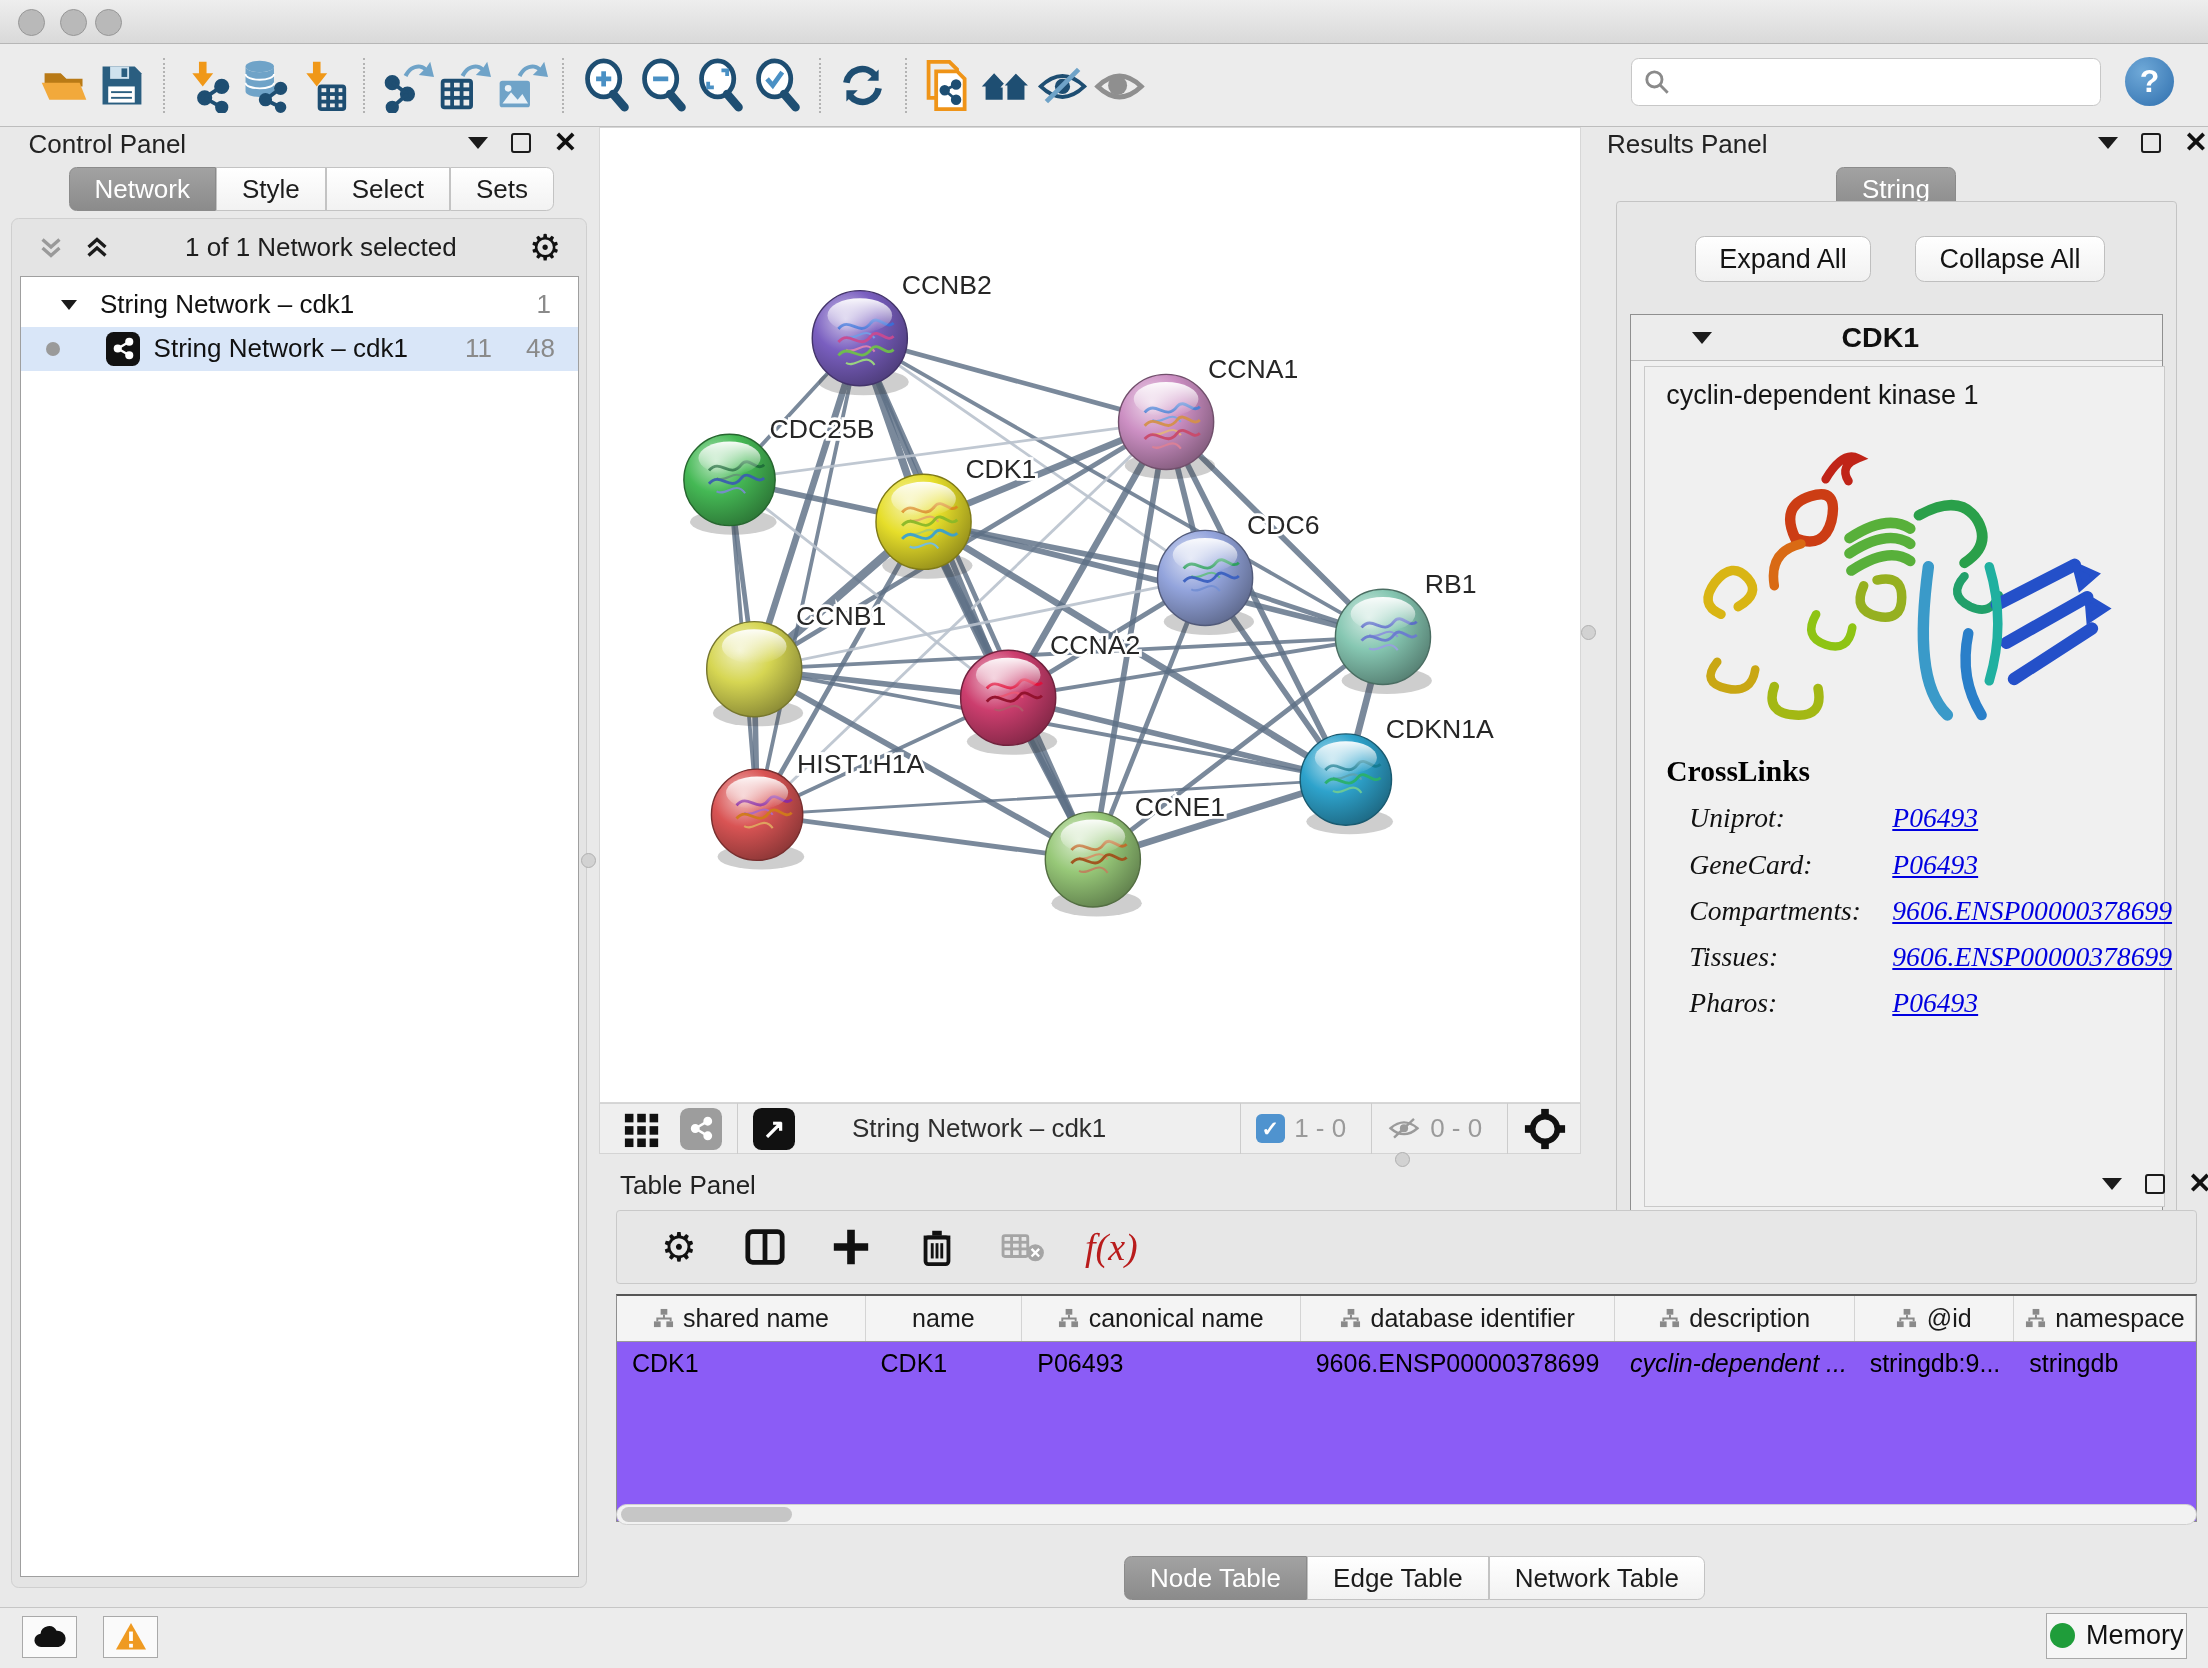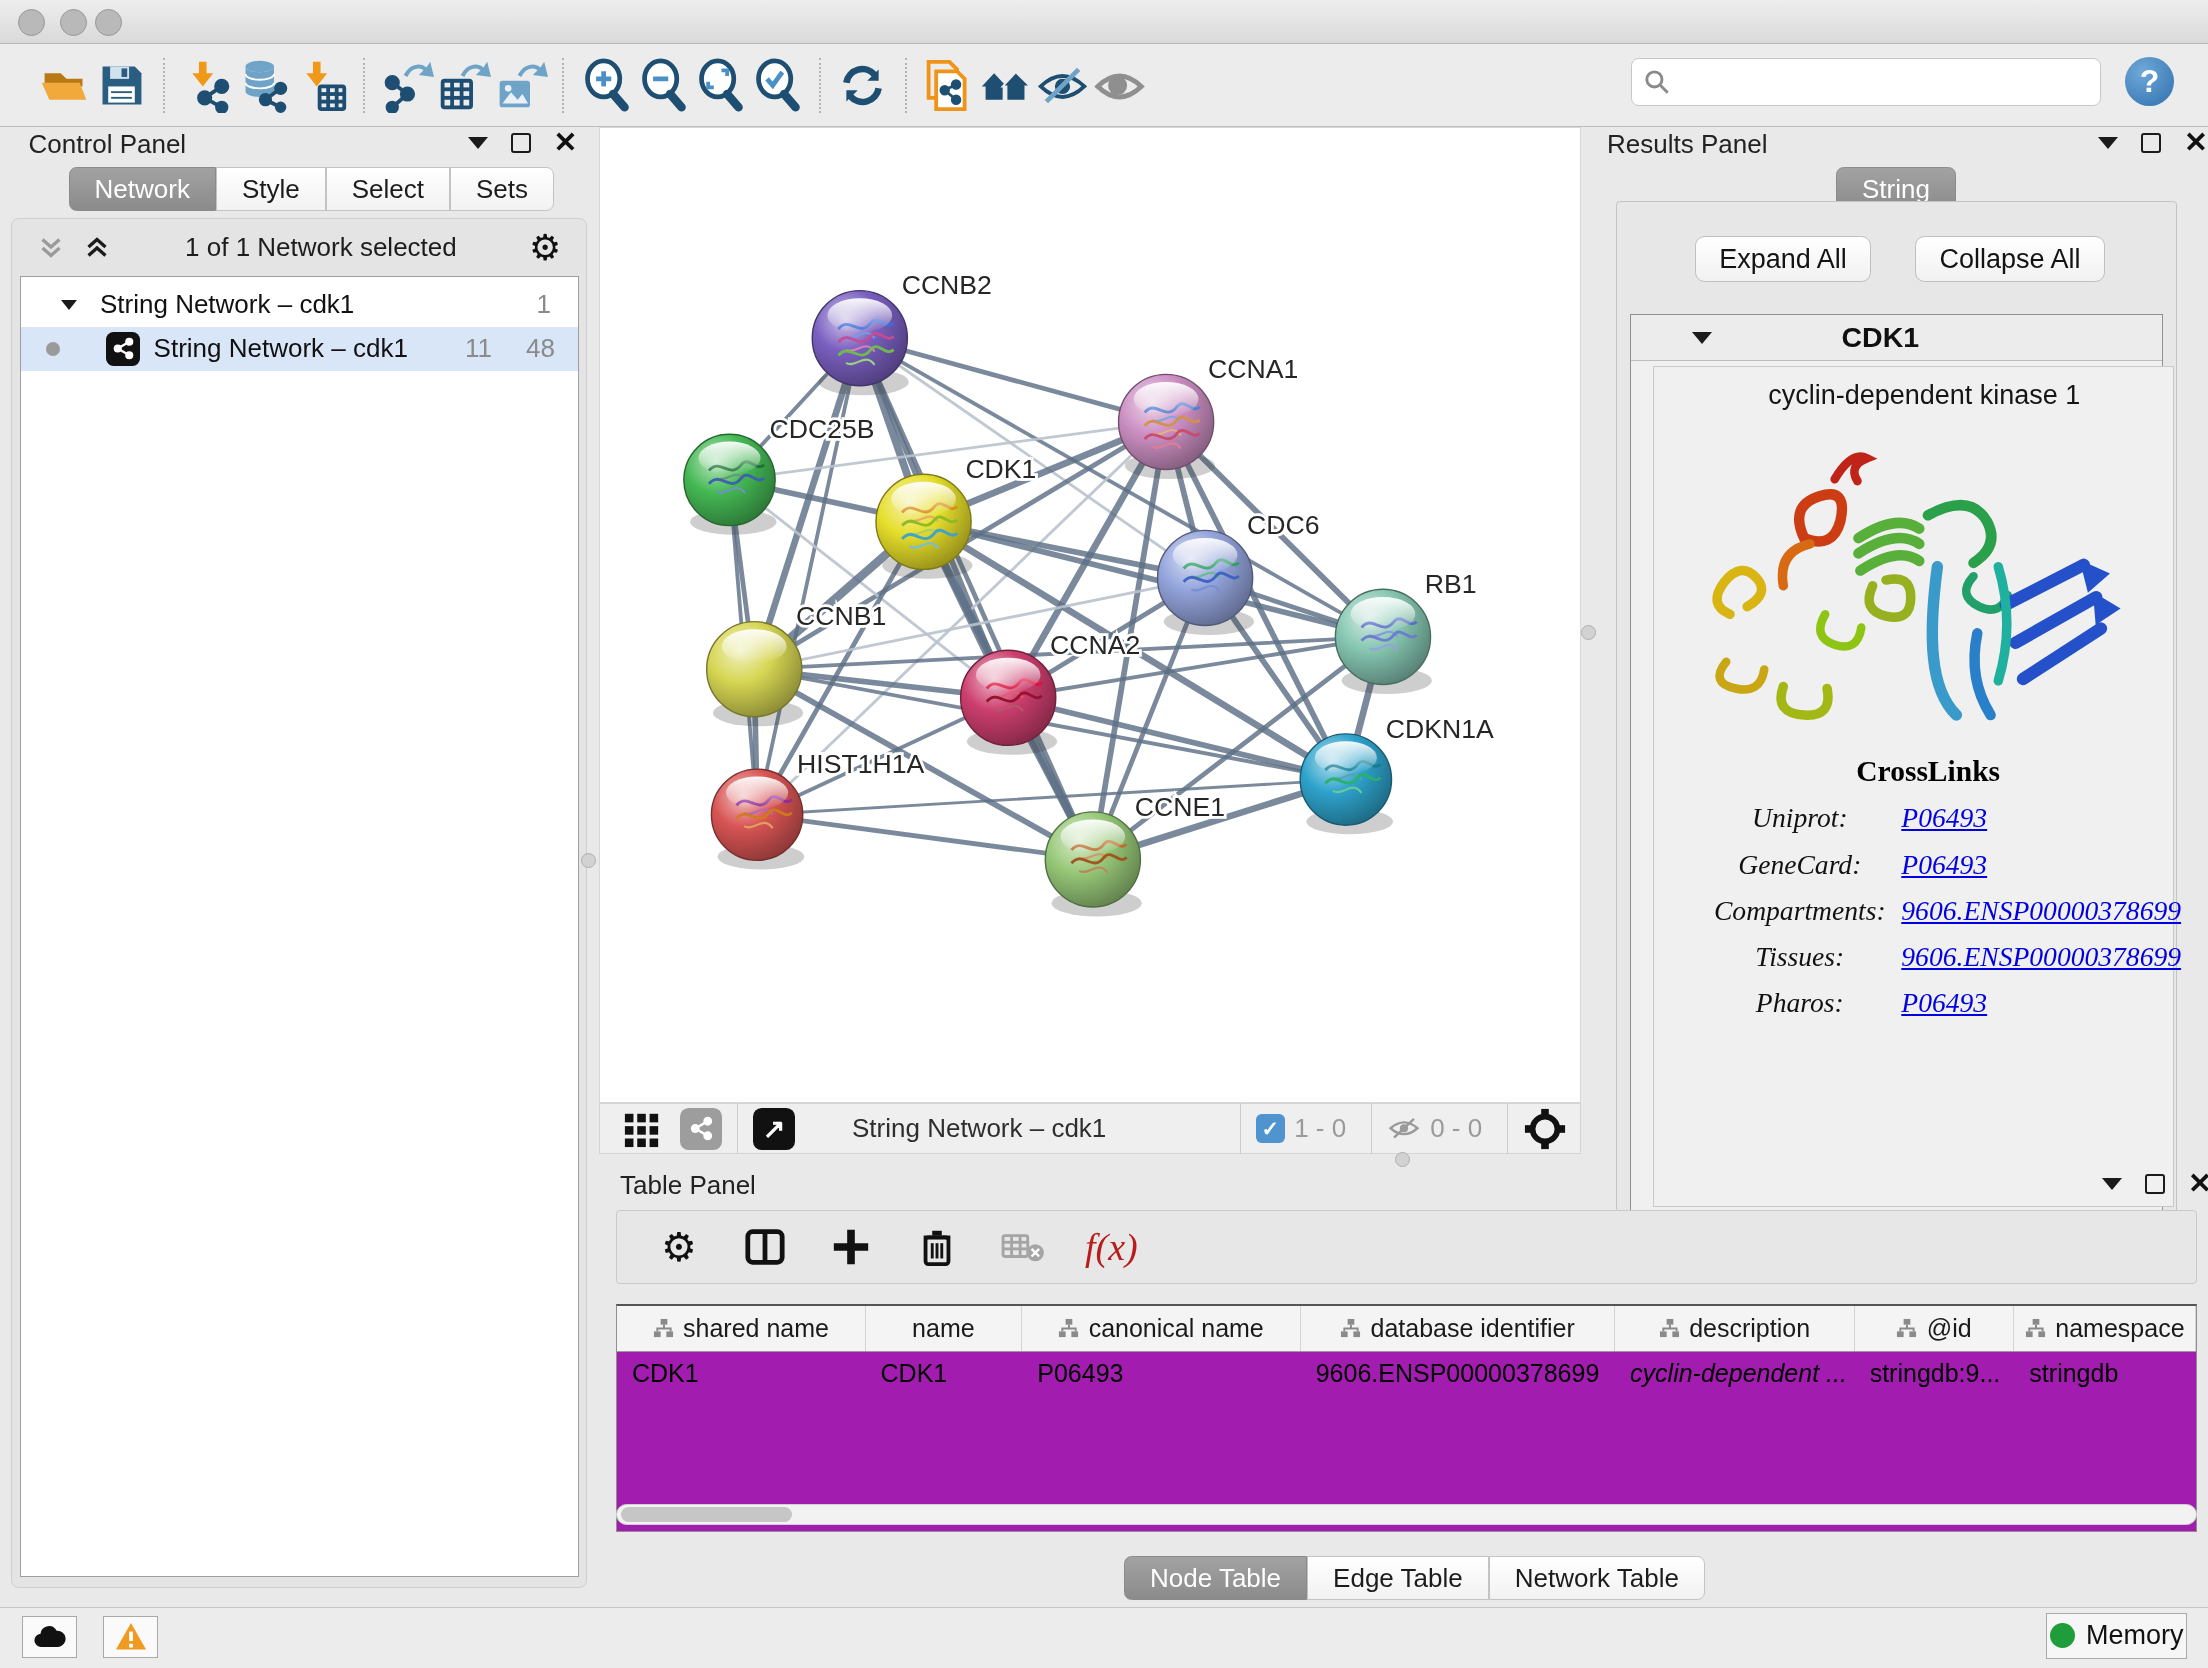--- a/index.html
+++ b/index.html
@@ -93,37 +93,37 @@
     background:#e7e7e7; border:1px solid #c4c4c4; border-radius:3.8px;}
   .rp-btn{ position:absolute; height:46px; background:linear-gradient(#ffffff,#f1f1f1);
     border:1px solid #bfbfbf; border-radius:9.5px; font-size:27px; color:#131313;
     display:flex; align-items:center; justify-content:center;}
   .rp-innerbox{ position:absolute; left:13.3px; top:112px; width:533px; height:900px;
     background:#f0f0f0; border:1.9px solid #8f8f8f;}
   .rp-cdk-hdr{ position:absolute; left:0; top:0; width:100%; height:46px; background:#ececec;
     border-bottom:1px solid #bdbdbd; display:flex; align-items:center;}
   .rp-cdk-hdr .name{ flex:1; text-align:center; font-size:28.5px; font-weight:bold; color:#101010;
     margin-right:114px;}
-  .rp-desc{ position:absolute; left:22px; top:51px; width:521px; height:841px;
-    border:1px solid #c9c9c9; background:#f0f0f0;text-align:center;}
+  .rp-desc{ position:absolute; left:13px; top:51px; width:521px; height:841px;
+    border:1px solid #c9c9c9; background:#f0f0f0;}
   .rp-desc .dtext{ font-size:27px; color:#151515; padding:13.3px 0 0 21px;}
   .crosslinks{ position:absolute; left:21px; top:388px; font-family:"Liberation Serif", serif;}
   .cl-head{ font-size:29.5px; font-weight:bold; color:#000;}
   .cl-row{ display:flex; margin-top:14.3px; font-size:27.6px;font-style:italic;}
   .cl-label{ width:226px; color:#111; padding-left:23px;}
   .cl-link{ color:#0000e0; text-decoration:underline;}
   
   .table-panel{ position:absolute; left:599px; top:1168px; width:1609px; height:439px;}
   .tp-toolbar{ position:absolute; left:17px; top:42px; width:1581px; height:74px;
     background:#e7e7e7; border:1px solid #c9c9c9; border-radius:3.8px;
     display:flex; align-items:center; gap:38px; padding-left:38px;}
   .tp-icon{ width:48px; height:48px; display:flex; align-items:center; justify-content:center;}
   .fx-label{ font-family:"Liberation Serif", serif; font-style:italic; font-size:38px; color:#b91c1c;text-align:right;}
   .dtable{ position:absolute; left:17px; top:126px; width:1581px; height:228px;
-    background:#a21caf; border:1.9px solid #8f8f8f; border-top:2.9px solid #555; overflow:hidden;margin-top:10px;}
+    background:#8b5cf6; border:1.9px solid #8f8f8f; border-top:2.9px solid #555; overflow:hidden;}
   .dt-headrow{ display:flex; height:46px; background:#f4f4f4; border-bottom:1.9px solid #9a9a9a;}
   .dt-h{ display:flex; align-items:center; justify-content:center; gap:9.5px;
     font-size:25px; color:#1a1a1a; border-right:1px solid #d4d4d4; overflow:hidden; white-space:nowrap;}
   .dt-row{ display:flex; height:43px;}
   .dt-c{ font-size:25px; color:#000; padding-left:15px; display:flex; align-items:center;
     overflow:hidden; white-space:nowrap;}
   .hscroll{ position:absolute; left:17px; bottom:82px; width:1581px; height:21px; background:#f2f2f2;
     border:1px solid #d0d0d0; border-radius:10.5px;}
   .hscroll .thumb{ position:absolute; left:3.8px; top:1.9px; width:171px; height:15px; background:#c6c6c6; border-radius:7.6px;}
   .tp-tabs{ position:absolute; left:525px; top:388px; display:flex;}

